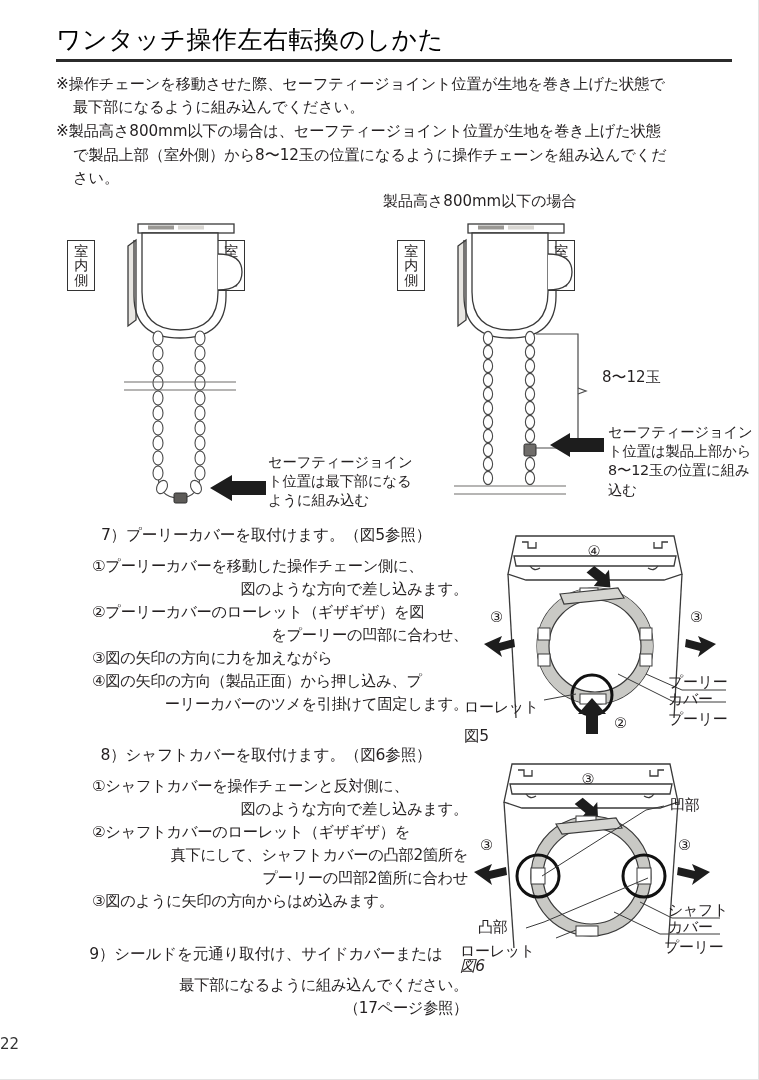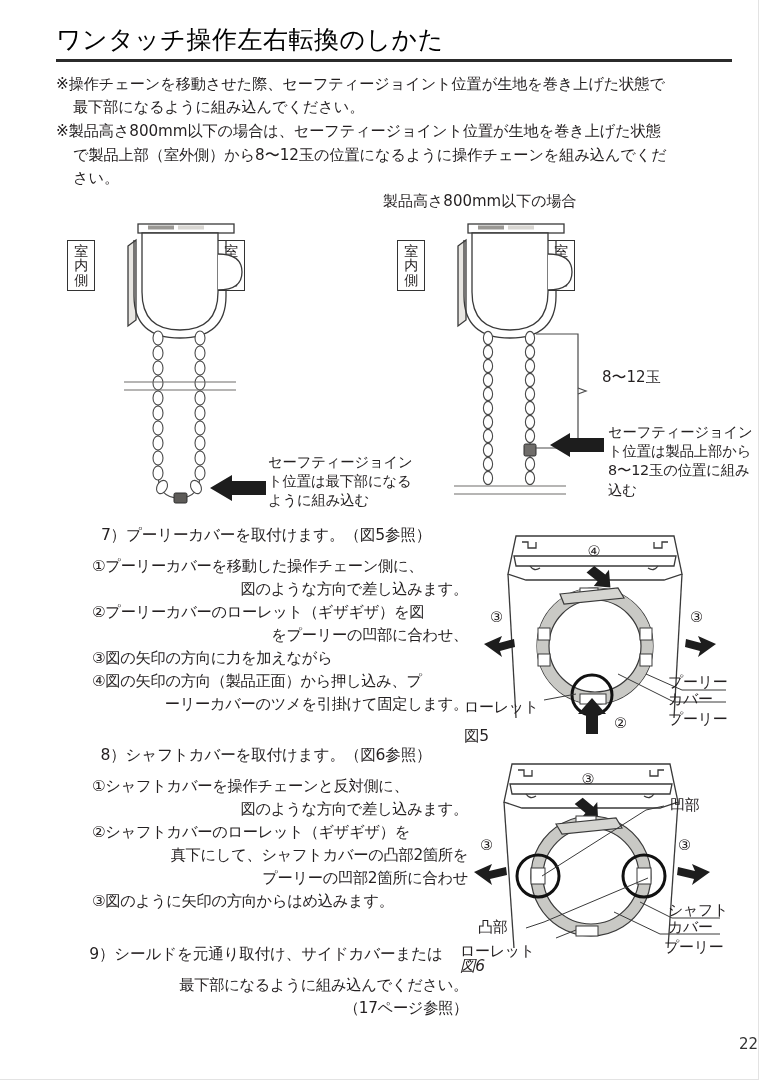--- a/index.html
+++ b/index.html
@@ -152,21 +152,21 @@
     font-size: 14.6px;
     font-family: "DejaVu Sans", "Liberation Sans", sans-serif;
     fill: #231f20;
   }
 
   
   .pageno {
     position: absolute;
     left: 0; right: 0;
     top: 1035px;
-    text-align: right;
+    text-align: left;
     font-size: 15px;
     color: #333;
   }
 </style>
 </head>
 <body>
 
 <div class="page">
   <div class="content">
 

